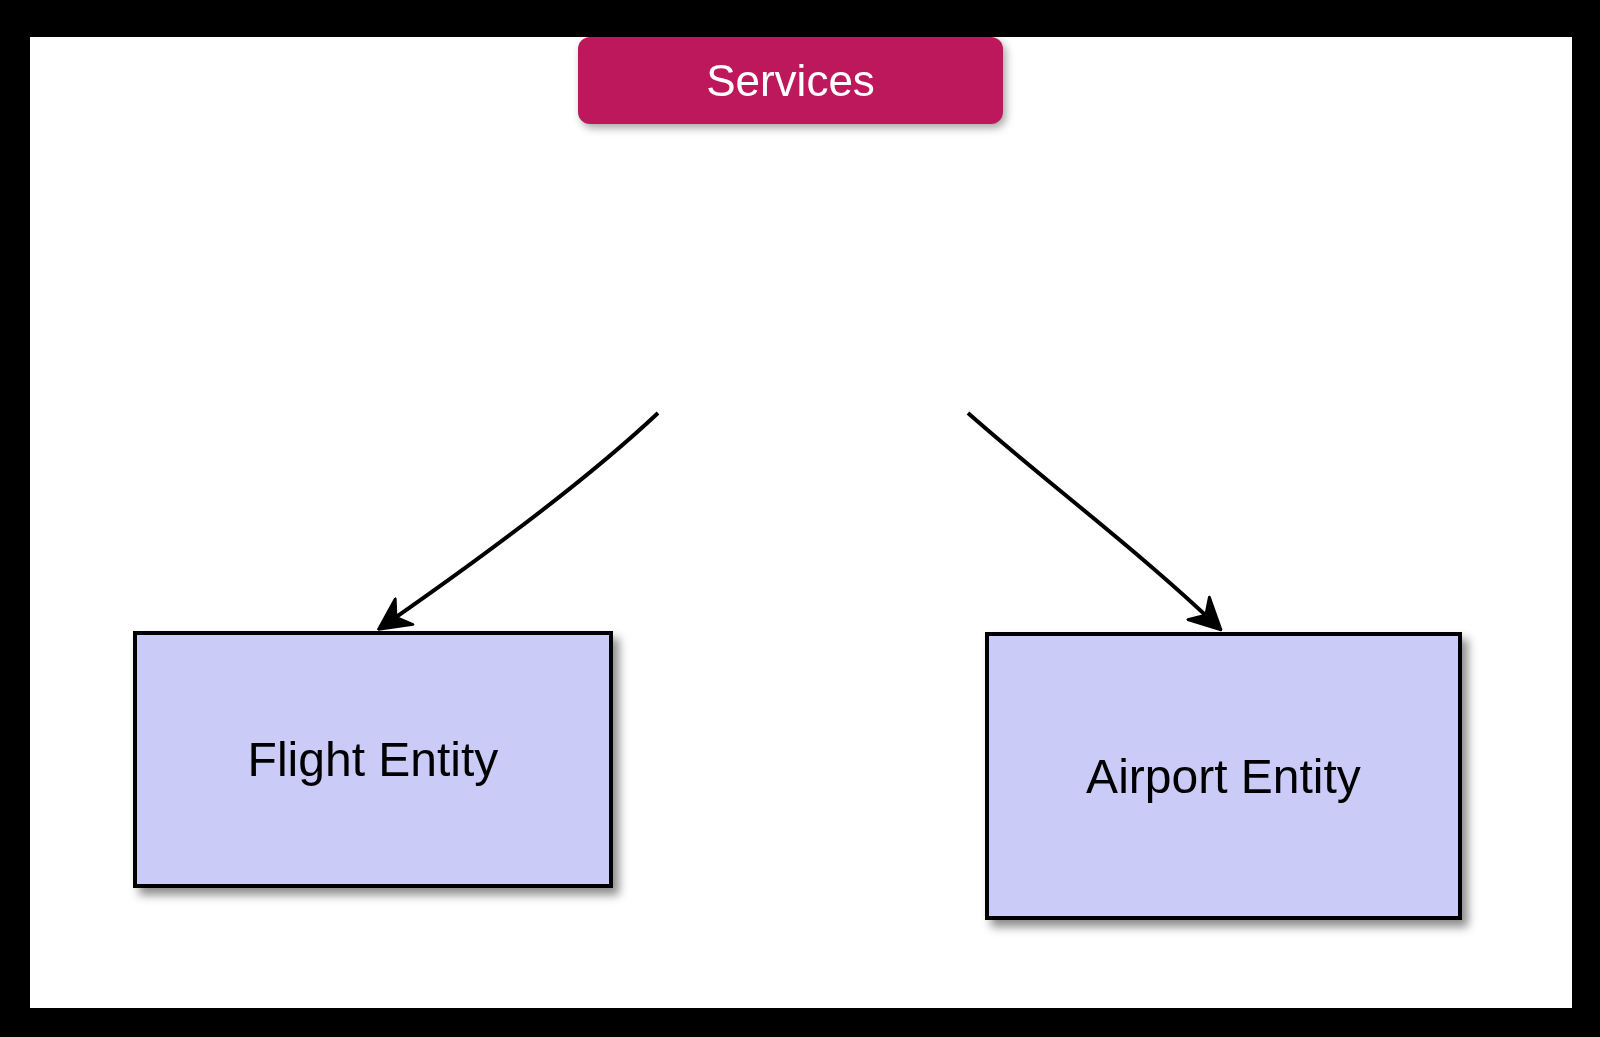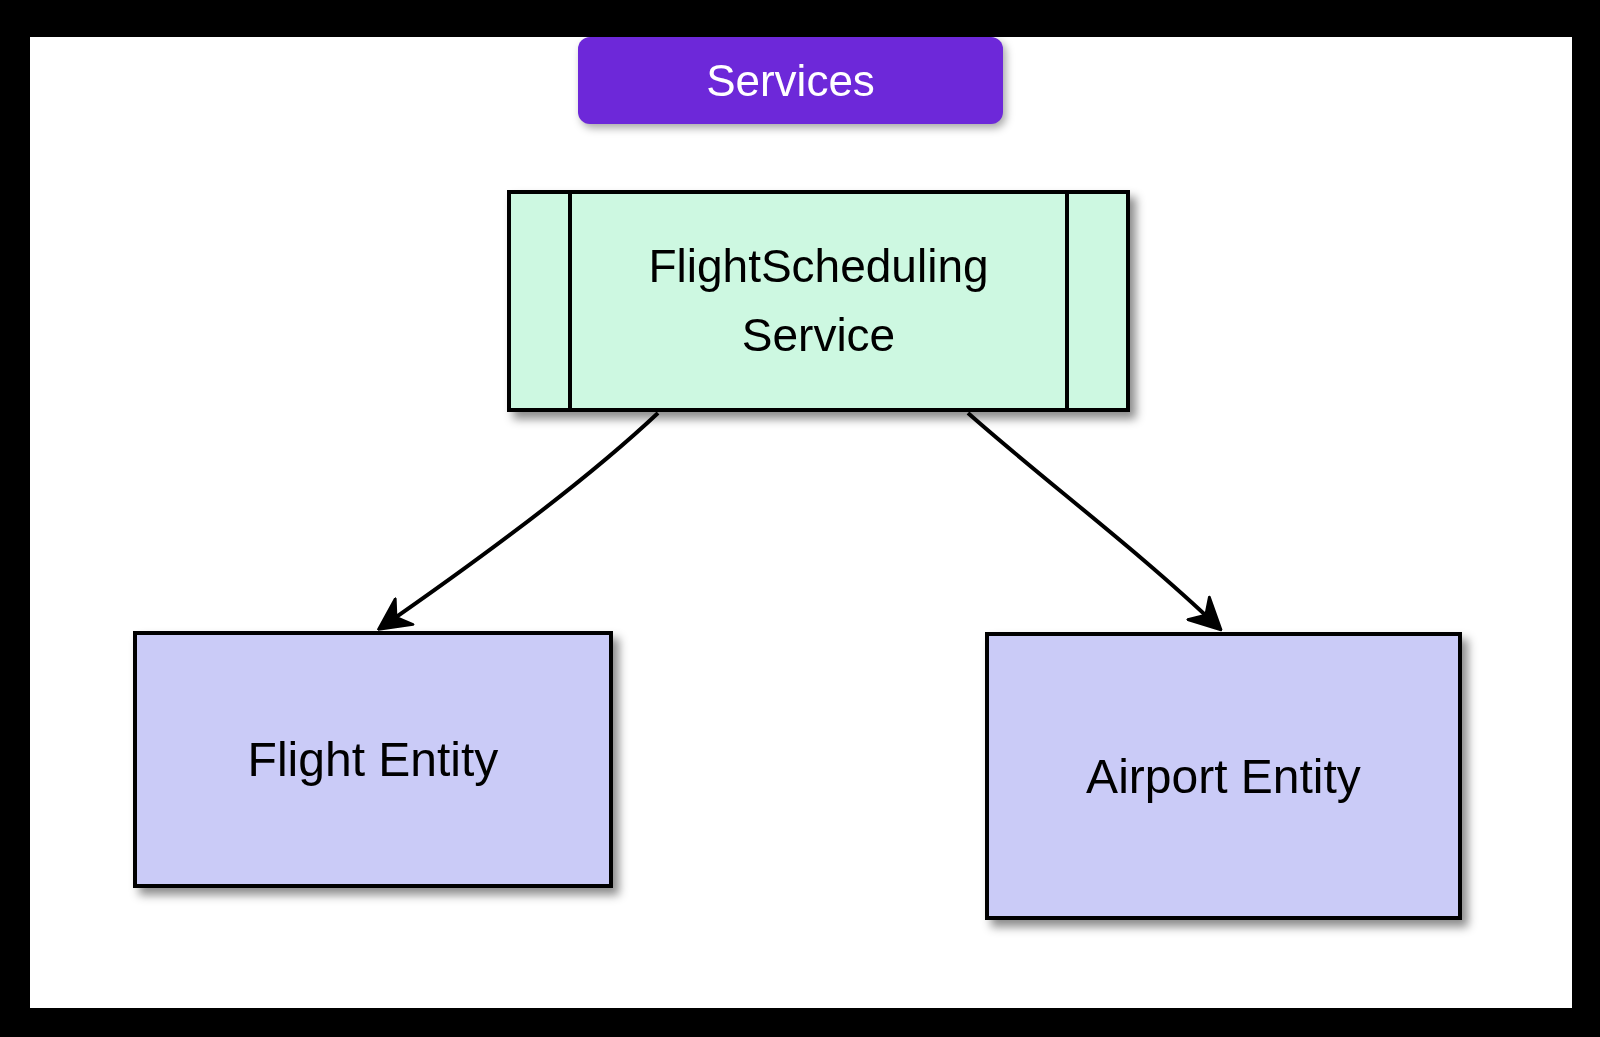--- a/index.html
+++ b/index.html
@@ -58,29 +58,24 @@
   <svg class="edges-svg" viewBox="0 0 1542 971">
     <defs>
       <marker id="arrowhead" viewBox="0 0 12 12" refX="10" refY="6" markerWidth="8.5" markerHeight="8.5" orient="auto">
         <path d="M0.5,0.5 L11.5,6 L0.5,11.5 L4,6 Z" fill="#000" stroke="#000" stroke-width="1" stroke-linejoin="round"></path>
       </marker>
     </defs>
     <path class="edge" d="M 628,376 C 560,440 460,515 352,590" marker-end="url(#arrowhead)"></path>
     <path class="edge" d="M 938,376 C 1010,440 1110,515 1188,590" marker-end="url(#arrowhead)"></path>
   </svg>
 
-  <div class="badge" style="background: #6d28d9; color: rgb(255, 255, 255);" title="Services">
+  <div class="badge" style="background: #be185d; color: rgb(255, 255, 255);" title="Services">
     <span>Services</span>
   </div>
 
-  <div class="node node-subroutine" style="background:#cdf8e1;">
-    <span class="vline vline-left"></span>
-    <span class="vline vline-right"></span>
-    <span class="label">FlightScheduling Service</span>
-  </div>
 
   <div class="node node-rect node-flight" style="background:#cacbf7;">
     <span class="label">Flight Entity</span>
   </div>
 
   <div class="node node-rect node-airport" style="background:#cacbf7;">
     <span class="label">Airport Entity</span>
   </div>
 
 </div>

